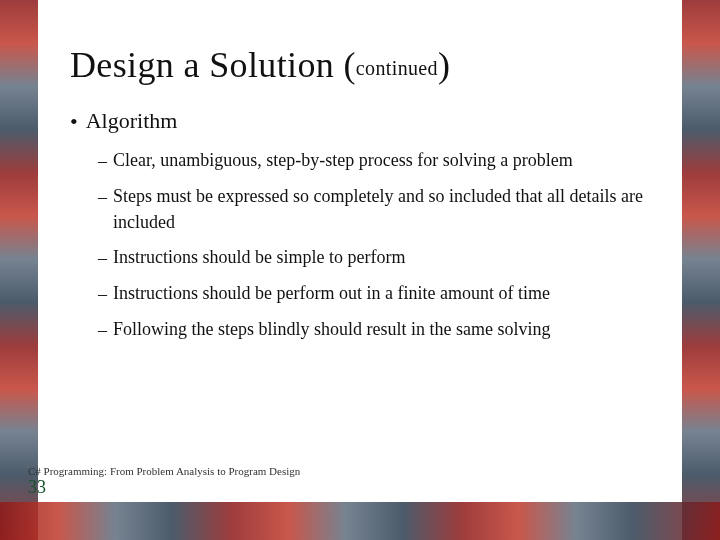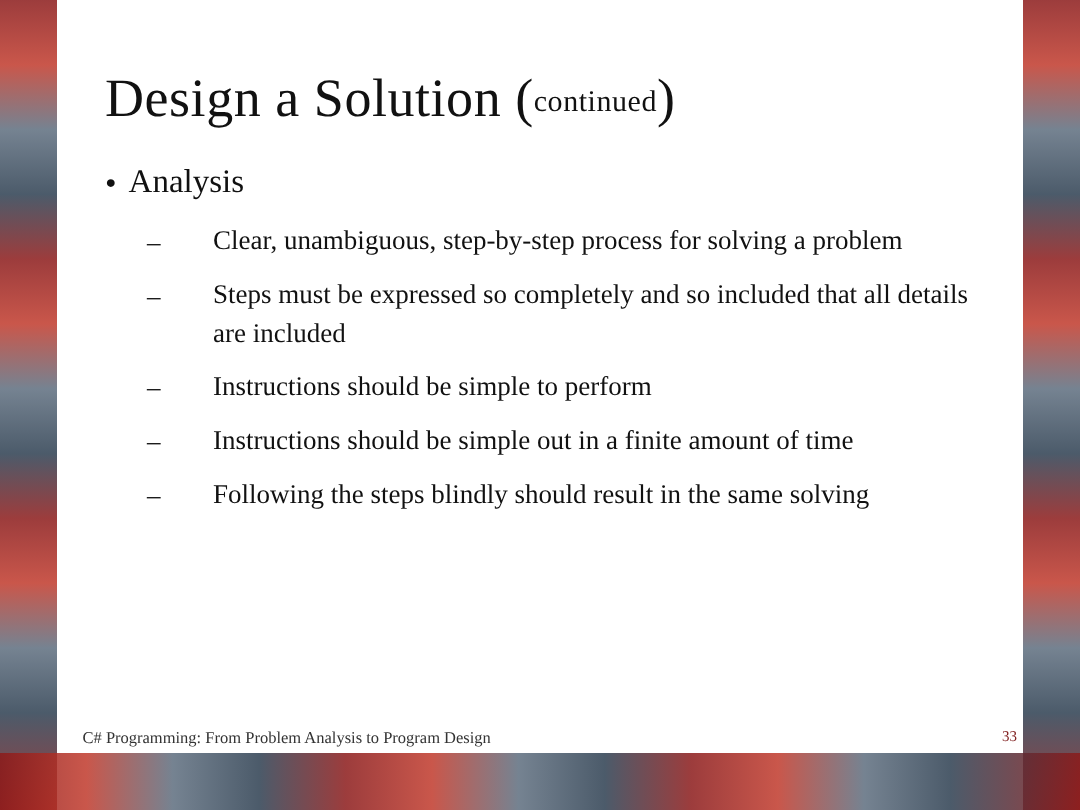--- a/index.html
+++ b/index.html
@@ -112,83 +112,83 @@
       gap: 6px;
     }
 
     .sub-bullet-dash {
       flex-shrink: 0;
       margin-top: 1px;
     }
 
     .sub-bullet-text {
       flex: 1;
-      margin-left: 29px;
     }
 
     .footer {
       position: absolute;
       bottom: 42px;
-      left: 55px;
+      left: 28px;
       right: 42px;
       display: flex;
       justify-content: space-between;
       align-items: flex-start;
       font-size: 11px;
       color: #444;
+      flex-direction: column;
     }
 
     .footer-left {
       font-size: 11px;
       color: #333;
     }
 
     .footer-right {
-      font-size: 10px;
-      color: #7f1d1d;
+      font-size: 18px;
+      color: #14532d;
     }
   </style>
 </head>
 <body>
 
 <div class="border-left"></div>
 <div class="border-right"></div>
 <div class="border-bottom"></div>
 
 <div class="main-content">
 
   <h1 class="slide-title">
     <span>Design a Solution </span><span>(</span><span class="continued">continued</span><span>)</span>
   </h1>
 
   <div class="bullet-section">
     <div class="bullet-main">
       <span class="bullet-dot">•</span>
-      <span>Analysis</span>
+      <span>Algorithm</span>
     </div>
     <div class="sub-bullets">
 
       <div class="sub-bullet">
         <span class="sub-bullet-dash">–</span>
         <span class="sub-bullet-text">Clear, unambiguous, step-by-step process for solving a problem</span>
       </div>
 
       <div class="sub-bullet">
         <span class="sub-bullet-dash">–</span>
         <span class="sub-bullet-text">Steps must be expressed so completely and so included that all details are included</span>
       </div>
 
       <div class="sub-bullet">
         <span class="sub-bullet-dash">–</span>
         <span class="sub-bullet-text">Instructions should be simple to perform</span>
       </div>
 
       <div class="sub-bullet">
         <span class="sub-bullet-dash">–</span>
-        <span class="sub-bullet-text">Instructions should be simple out in a finite amount of time</span>
+        <span class="sub-bullet-text">Instructions should be perform out in a finite amount of time</span>
       </div>
 
       <div class="sub-bullet">
         <span class="sub-bullet-dash">–</span>
         <span class="sub-bullet-text">Following the steps blindly should result in the same solving</span>
       </div>
 
     </div>
   </div>
 

